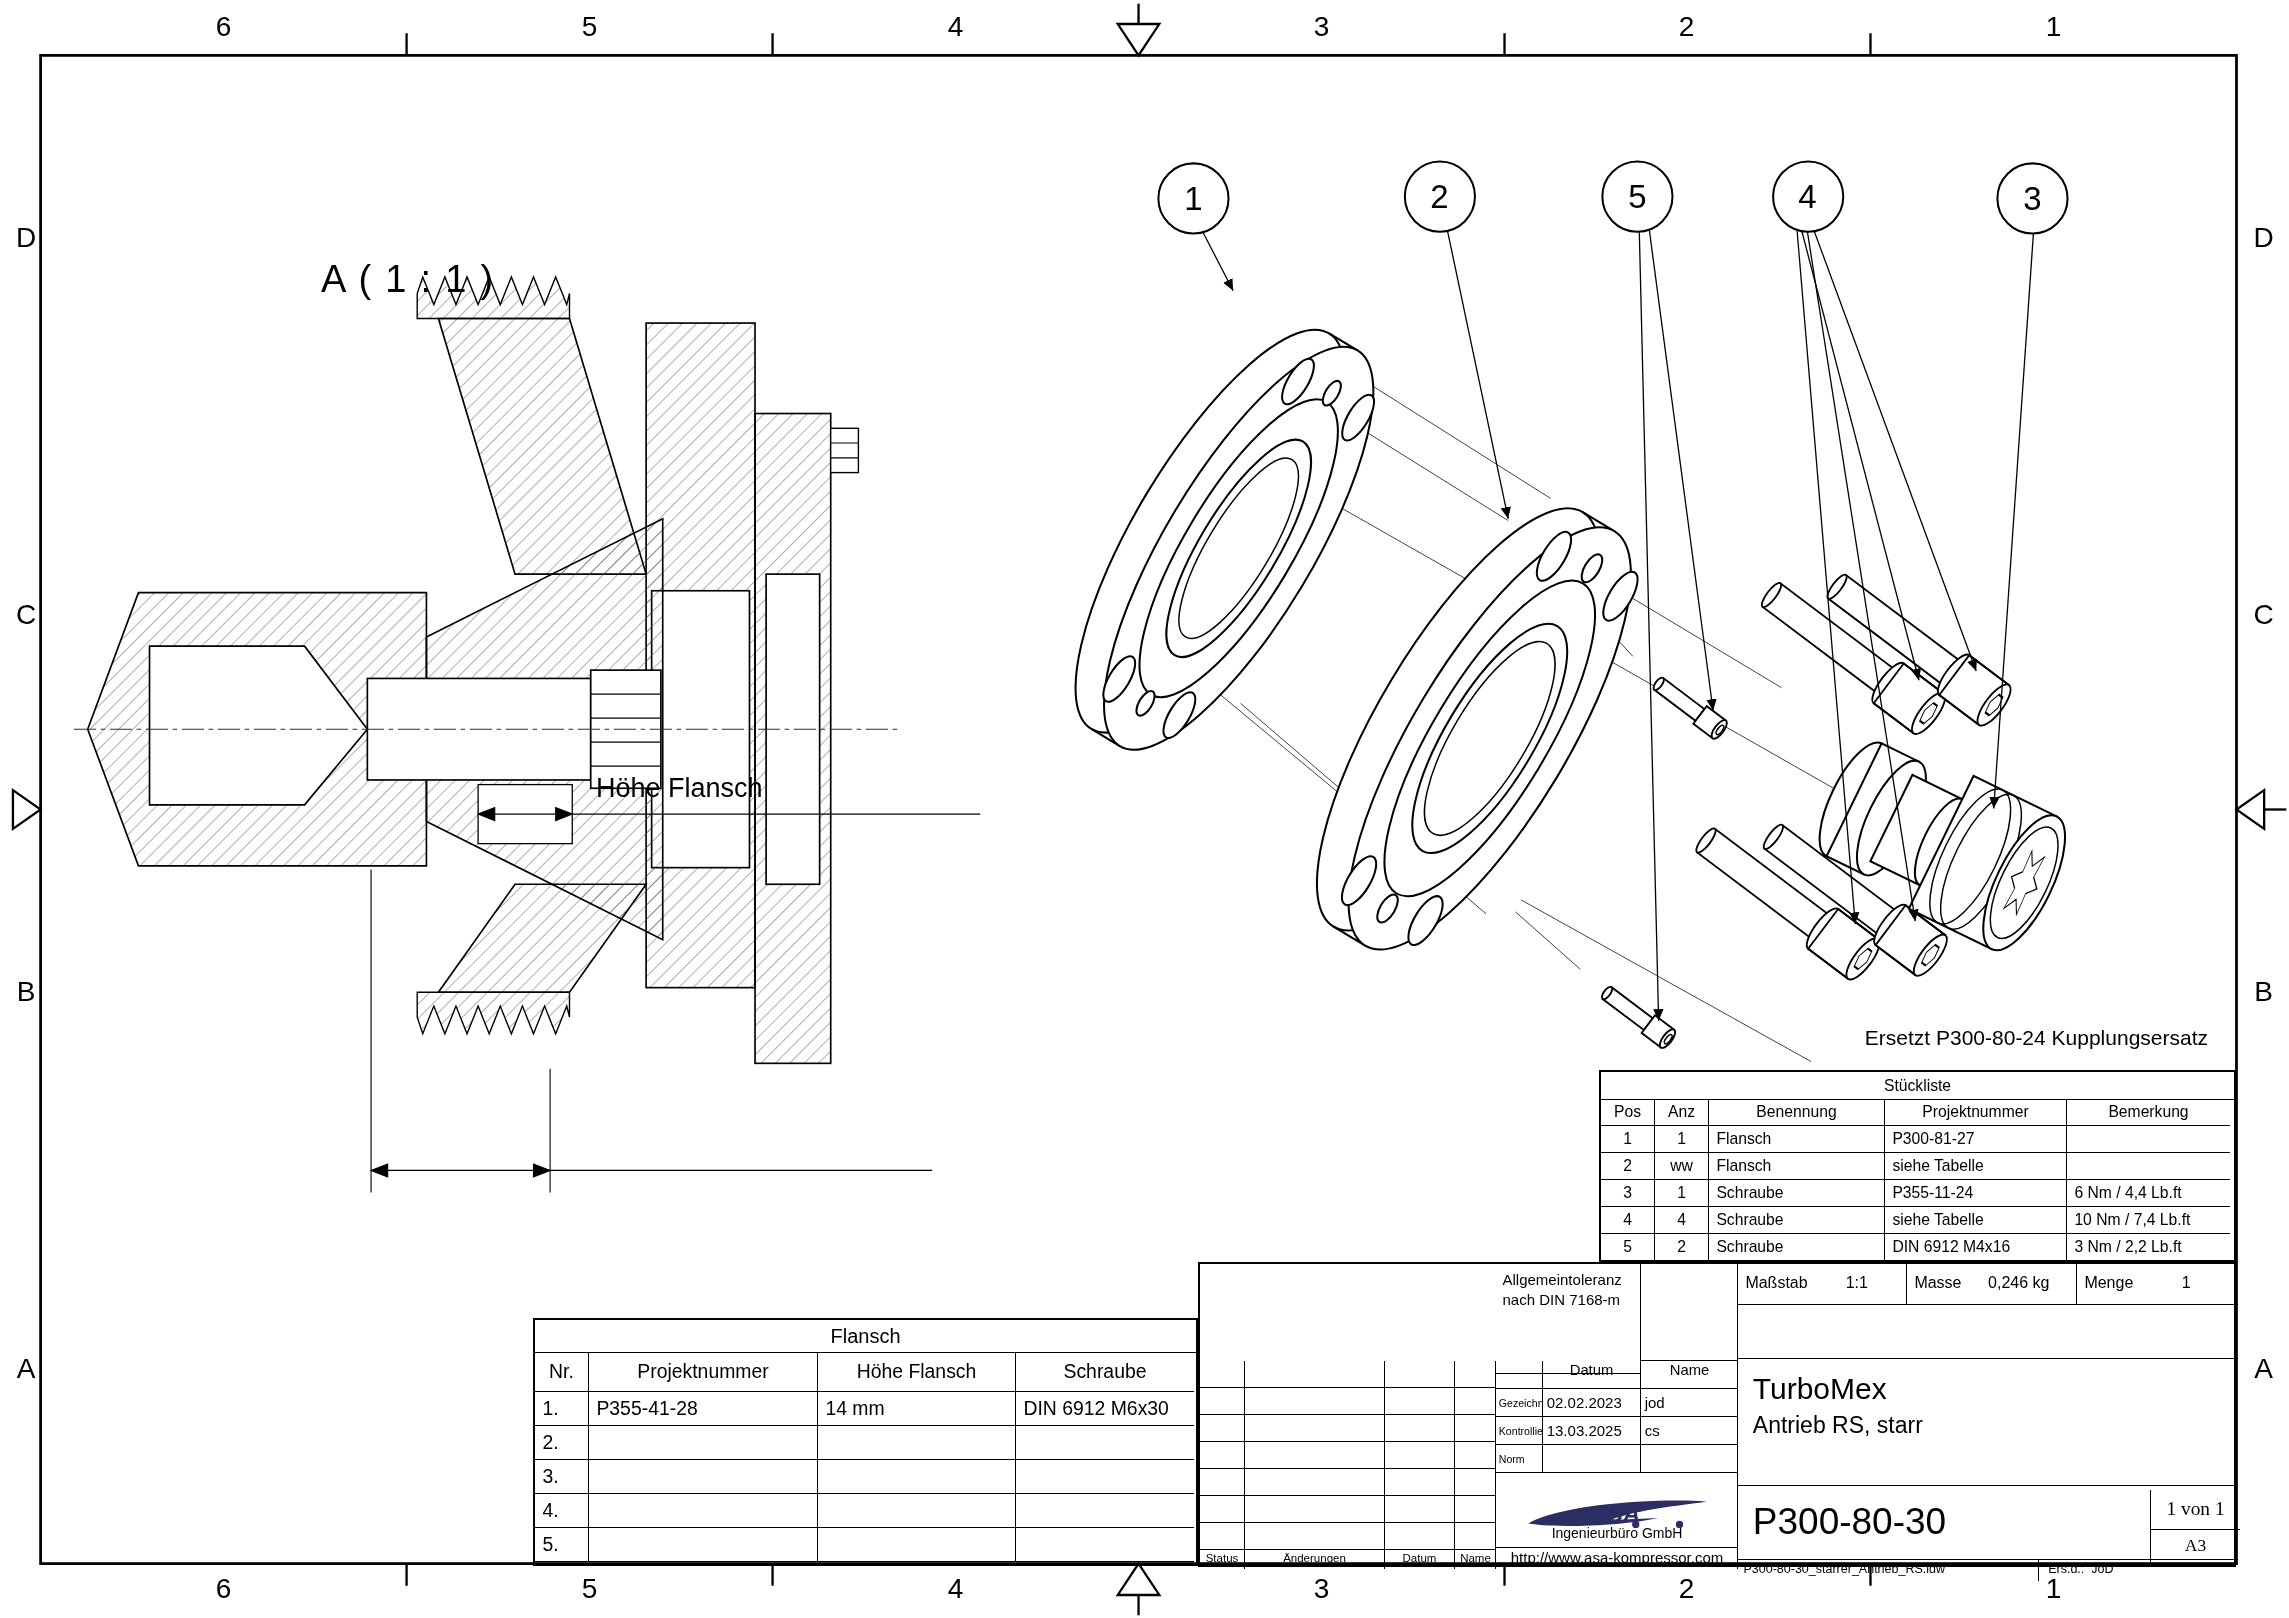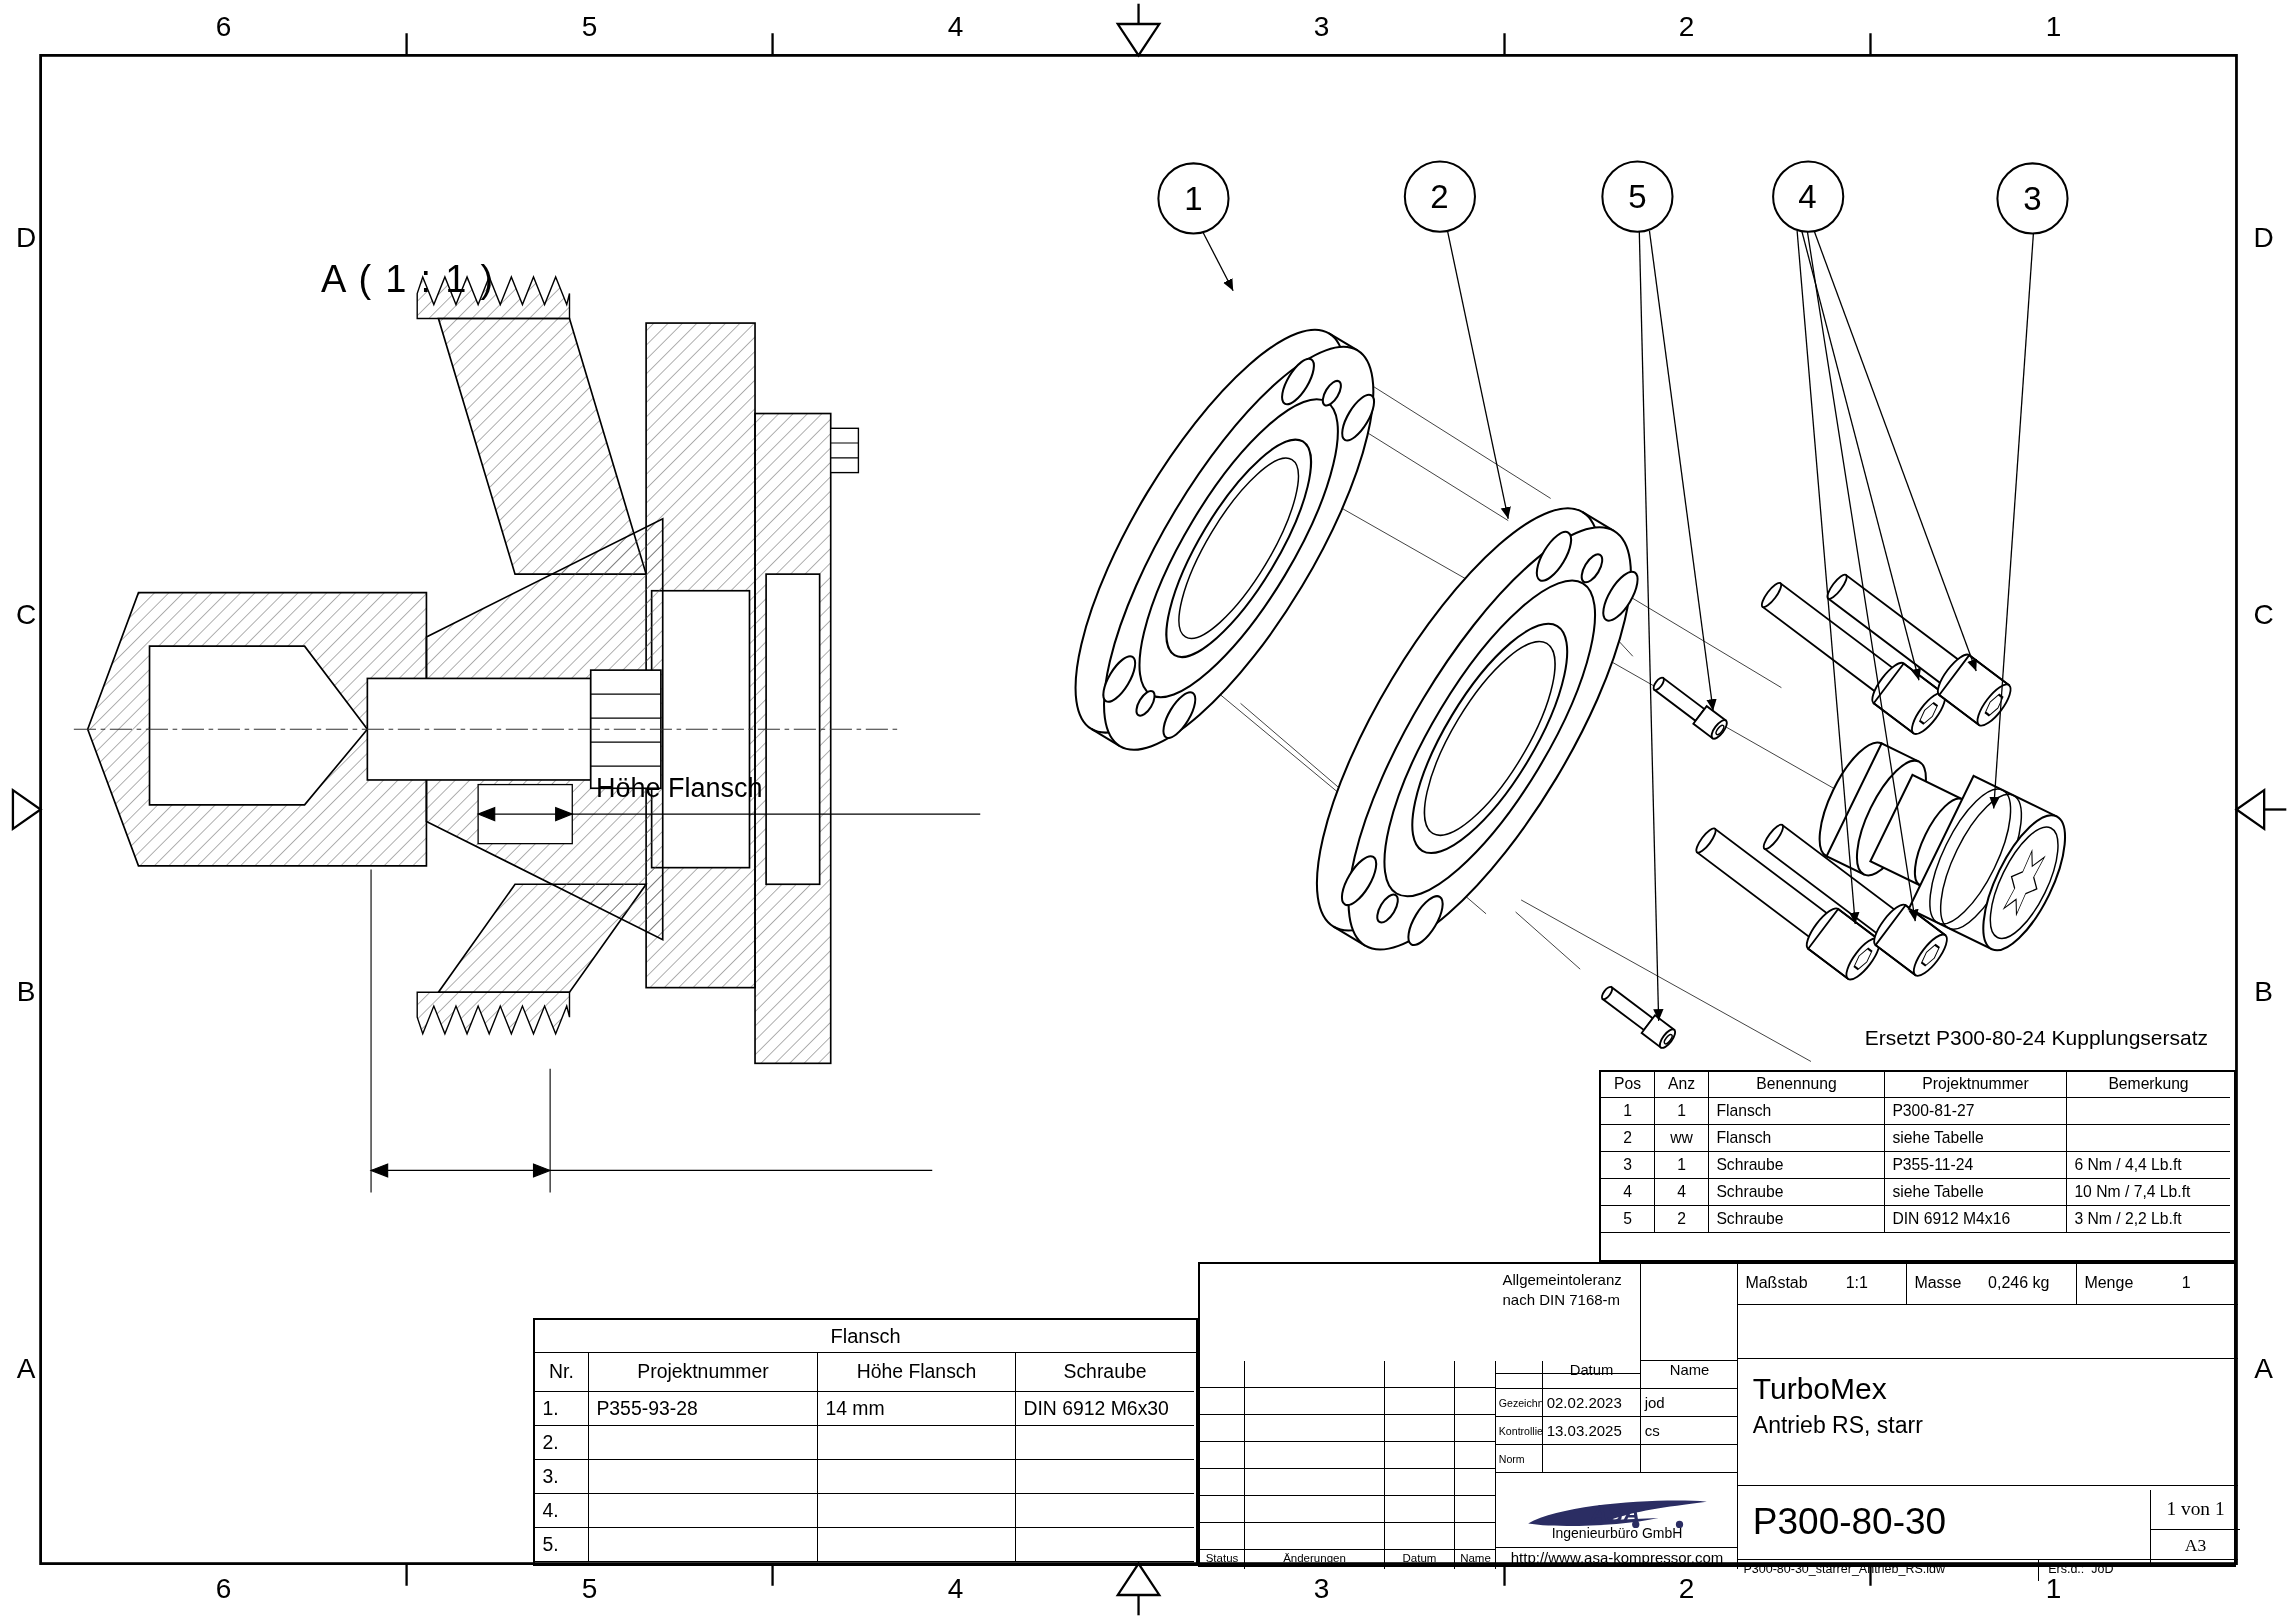--- a/index.html
+++ b/index.html
@@ -307,20 +307,21 @@
   <div class="balloons">
 
   <span class="balloon-num">1</span>
       <span class="balloon-num">2</span>
       <span class="balloon-num">5</span>
       <span class="balloon-num">4</span>
       <span class="balloon-num">3</span>
     </div>
 
   <div id="plist" class="abs">
+    <div class="title ctr b-b cell">Stückliste</div>
     <div class="plist-row plist-head">
       <div class="cell ctr b-r b-b">Pos</div>
       <div class="cell ctr b-r b-b">Anz</div>
       <div class="cell ctr b-r b-b">Benennung</div>
       <div class="cell ctr b-r b-b">Projektnummer</div>
       <div class="cell ctr b-b">Bemerkung</div>
     </div>
     <div>
 
         <div class="plist-row">
@@ -370,21 +371,21 @@
     <div class="ftable-row ftable-head">
       <div class="cell ctr b-r b-b">Nr.</div>
       <div class="cell ctr b-r b-b">Projektnummer</div>
       <div class="cell ctr b-r b-b">Höhe Flansch</div>
       <div class="cell ctr b-b">Schraube</div>
     </div>
     <div>
 
         <div class="ftable-row">
           <div class="cell padL b-r b-b">1.</div>
-          <div class="cell padL b-r b-b">P355-93-28</div>
+          <div class="cell padL b-r b-b">P355-41-28</div>
           <div class="cell padL b-r b-b">14 mm</div>
           <div class="cell padL b-b">DIN 6912 M6x30</div>
         </div>
 
         <div class="ftable-row">
           <div class="cell padL b-r b-b">2.</div>
           <div class="cell padL b-r b-b"></div>
           <div class="cell padL b-r b-b"></div>
           <div class="cell padL b-b"></div>
         </div>

